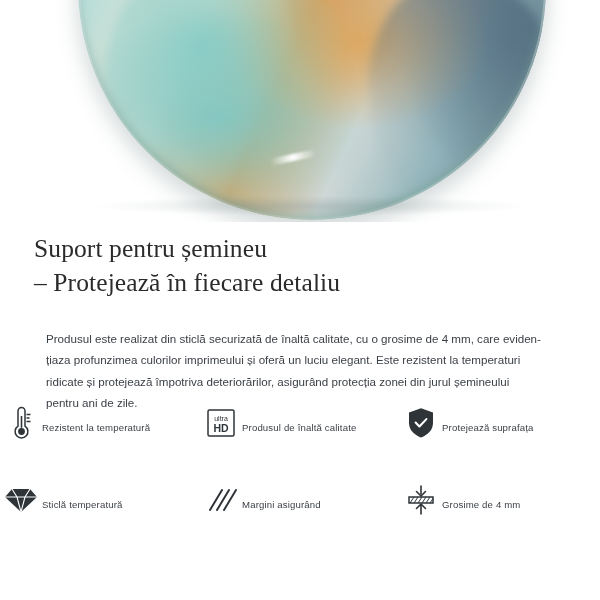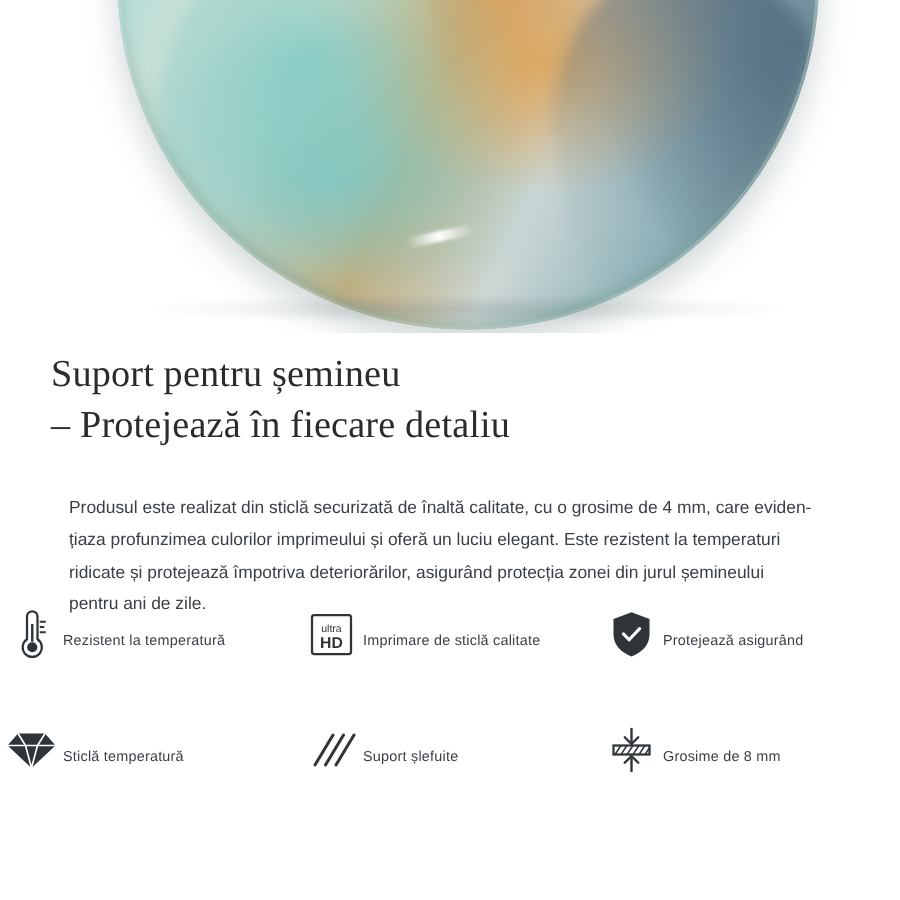--- a/index.html
+++ b/index.html
@@ -203,62 +203,62 @@
     </div>
 
     <div class="feature">
       <div class="feature-icon">
         <svg width="38" height="34" viewBox="0 0 38 34">
           <rect x="6" y="4" width="26" height="26" rx="1.5" fill="none" stroke="#2f3438" stroke-width="1.5"></rect>
           <text x="19" y="15" font-family="Liberation Sans, sans-serif" font-size="7" fill="#2f3438" text-anchor="middle">ultra</text>
           <text x="19" y="26" font-family="Liberation Sans, sans-serif" font-size="10.5" font-weight="bold" fill="#2f3438" text-anchor="middle">HD</text>
         </svg>
       </div>
-      <div class="feature-label">Imprimare de sticlă calitate</div>
+      <div class="feature-label">Produsul de înaltă calitate</div>
     </div>
 
     <div class="feature">
       <div class="feature-icon">
         <svg width="34" height="36" viewBox="0 0 34 36">
           <path d="M17 3.2 29 7.6v10.2c0 7.2-5 12.1-12 14.8-7-2.7-12-7.6-12-14.8V7.6L17 3.2z" fill="#2f3438"></path>
           <path d="M11.6 17.6l3.8 3.9 7-7.4" fill="none" stroke="#ffffff" stroke-width="2.1" stroke-linecap="round" stroke-linejoin="round"></path>
         </svg>
       </div>
-      <div class="feature-label">Protejează asigurând</div>
+      <div class="feature-label">Protejează suprafața</div>
     </div>
 
     <div class="feature">
       <div class="feature-icon">
         <svg width="36" height="32" viewBox="0 0 36 32">
           <path d="M9 5h18l7 8-16 15L2 13 9 5z" fill="#2f3438"></path>
           <path d="M2 13h32M9 5l5 8-5 0M27 5l-5 8 5 0M14 13l4 15 4-15" fill="none" stroke="#ffffff" stroke-width="1.1"></path>
         </svg>
       </div>
       <div class="feature-label">Sticlă temperatură</div>
     </div>
 
     <div class="feature">
       <div class="feature-icon">
         <svg width="34" height="32" viewBox="0 0 34 32" stroke="#2f3438" stroke-width="2" stroke-linecap="round">
           <path d="M6 26 18 6"></path>
           <path d="M13 26 25 6"></path>
           <path d="M20 26 32 6"></path>
         </svg>
       </div>
-      <div class="feature-label">Suport șlefuite</div>
+      <div class="feature-label">Margini asigurând</div>
     </div>
 
     <div class="feature">
       <div class="feature-icon">
         <svg width="36" height="34" viewBox="0 0 36 34">
           <path d="M18 3v8" stroke="#2f3438" stroke-width="1.6" stroke-linecap="round"></path>
           <path d="M13.5 8.5 18 13l4.5-4.5" fill="none" stroke="#2f3438" stroke-width="1.6" stroke-linecap="round" stroke-linejoin="round"></path>
           <rect x="6" y="14" width="24" height="6" fill="none" stroke="#2f3438" stroke-width="1.5"></rect>
           <path d="M7 20 11 14M11 20 15 14M15 20 19 14M19 20 23 14M23 20 27 14M27 20 30 15.5" stroke="#2f3438" stroke-width="1"></path>
           <path d="M18 31v-8" stroke="#2f3438" stroke-width="1.6" stroke-linecap="round"></path>
           <path d="M13.5 25.5 18 21l4.5 4.5" fill="none" stroke="#2f3438" stroke-width="1.6" stroke-linecap="round" stroke-linejoin="round"></path>
         </svg>
       </div>
-      <div class="feature-label">Grosime de 8 mm</div>
+      <div class="feature-label">Grosime de 4 mm</div>
     </div>
 
   </div>
 </div>
 
 </body></html>

